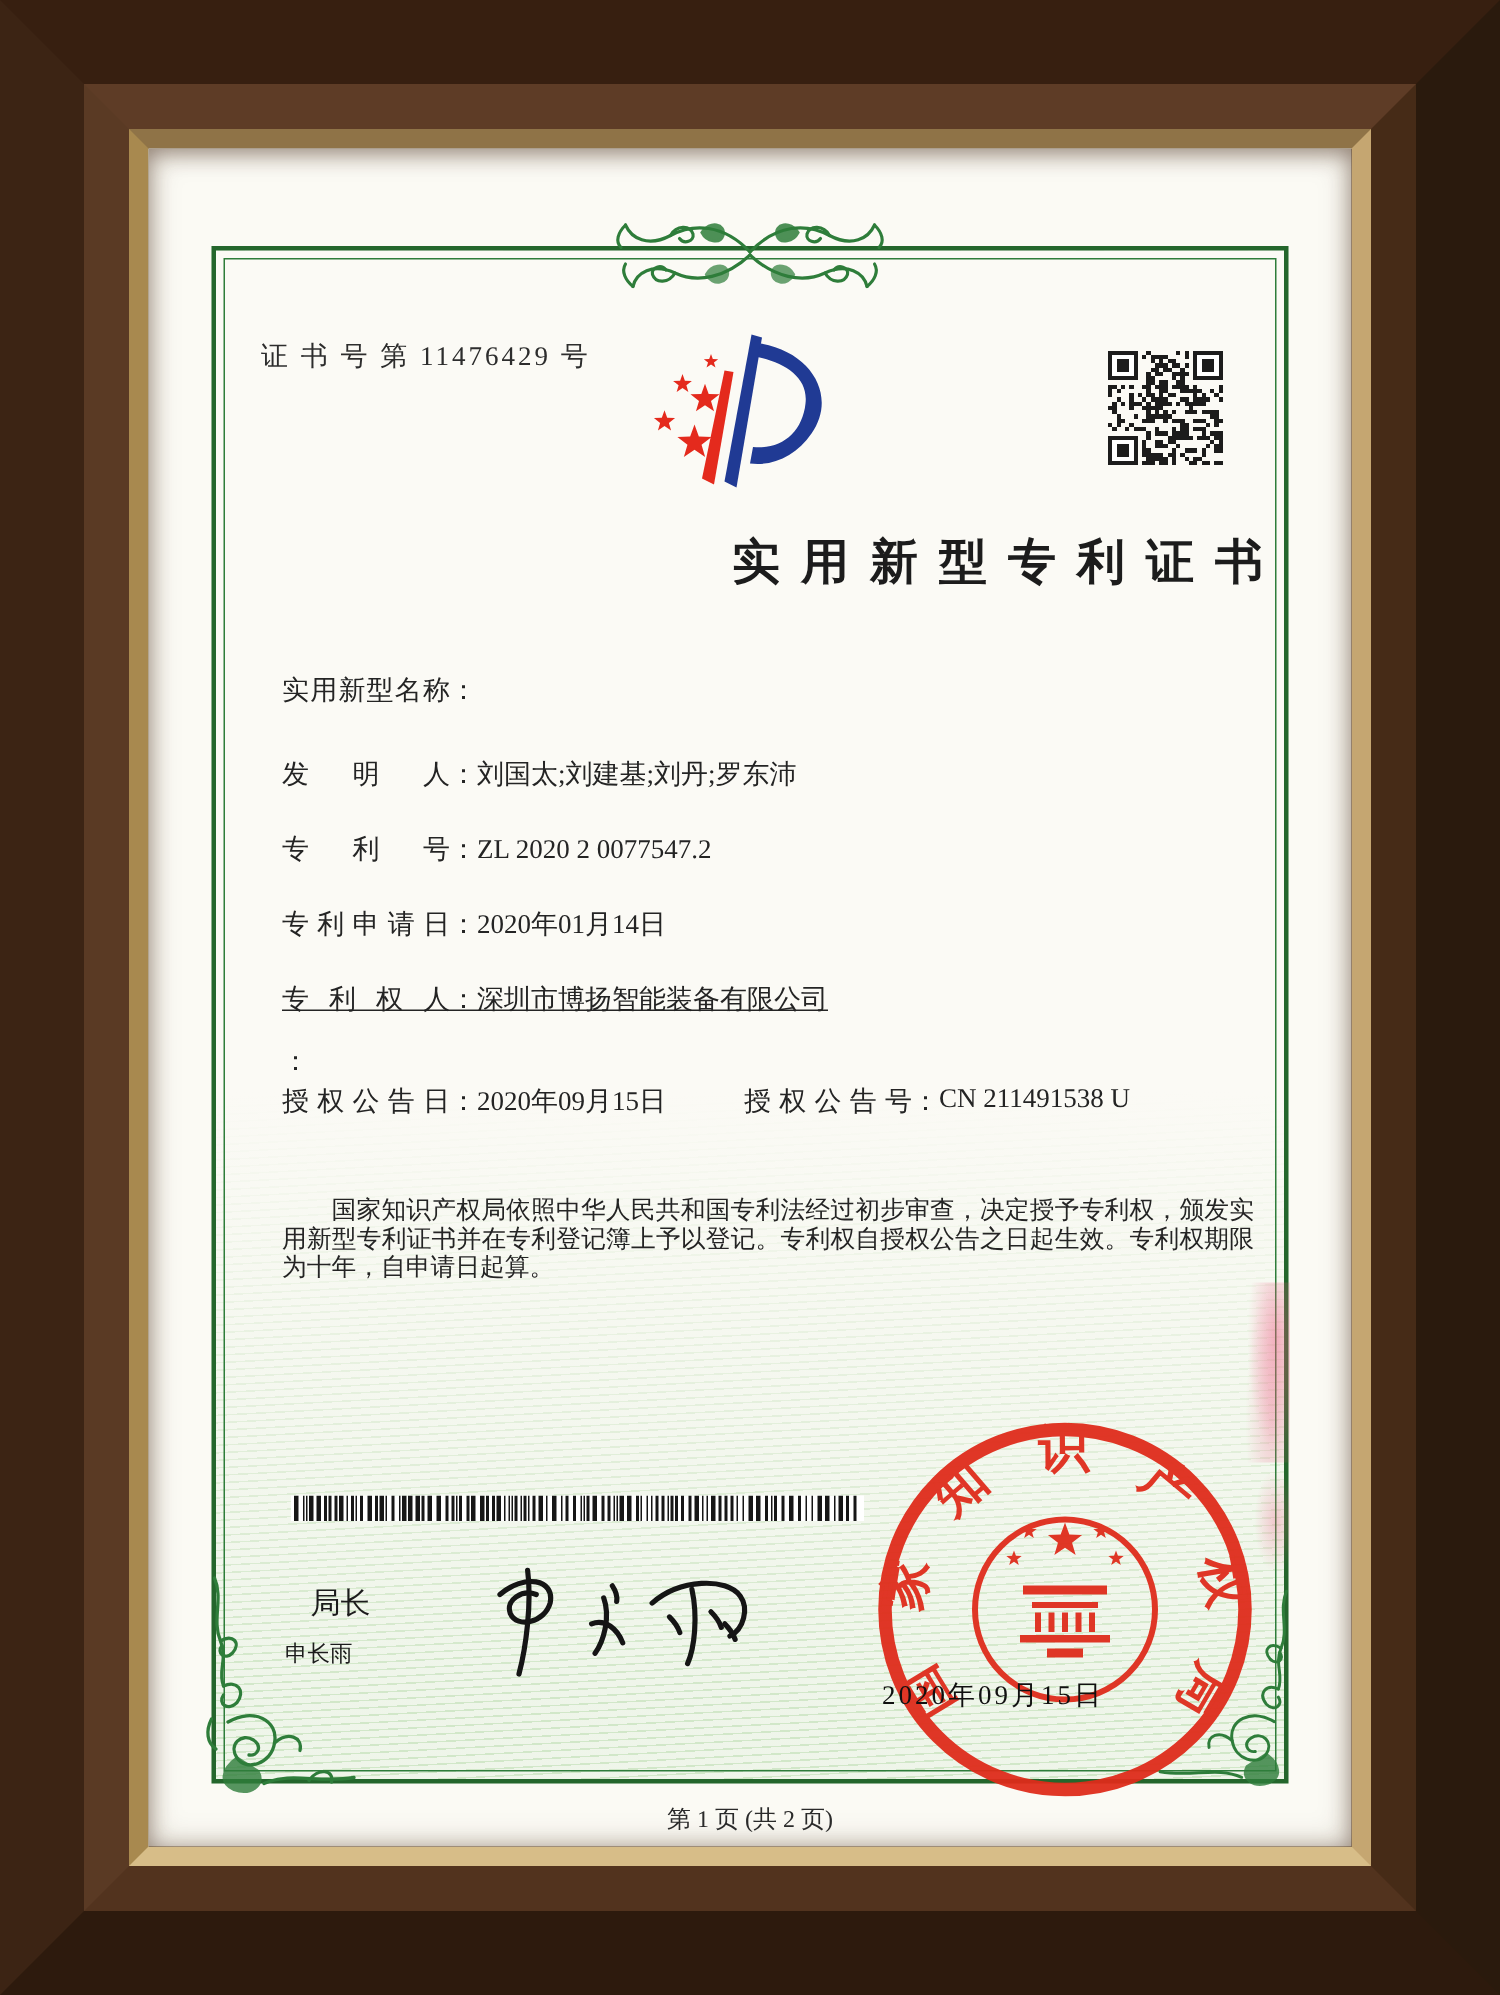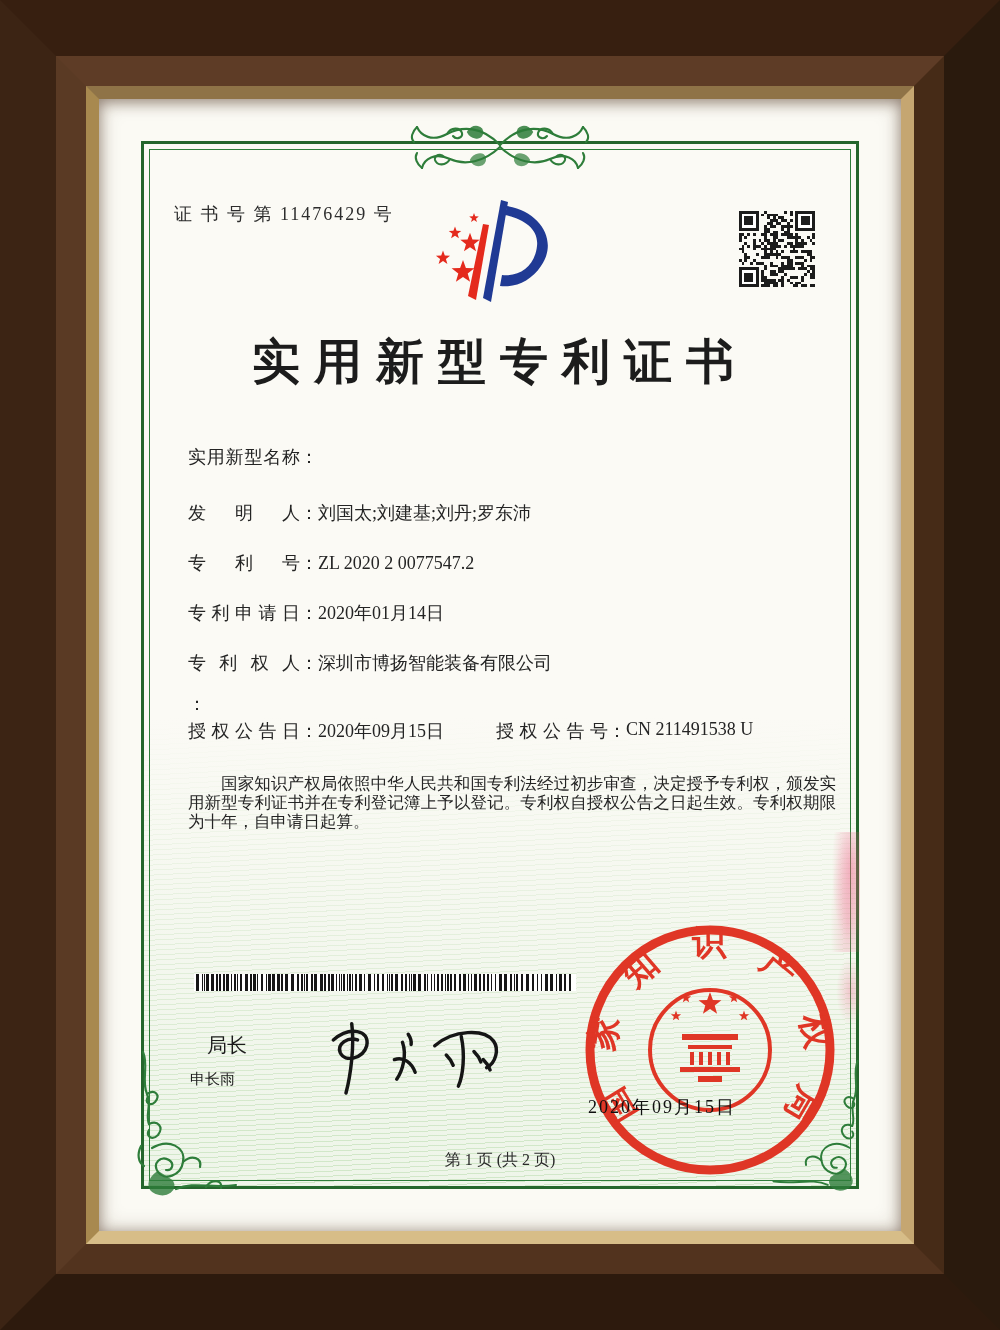--- a/index.html
+++ b/index.html
@@ -19,49 +19,49 @@
   .gold-lip{position:absolute;inset:0;box-sizing:border-box;
     border:13px solid;border-color:#8f7347 #c5a671 #d7bd88 #a8894f;}
   .mat{position:absolute;inset:0;background:#fbfaf4;
     box-shadow:inset 0 3px 14px rgba(60,30,10,.45), inset 0 0 22px rgba(60,30,10,.22);}
   
   .cert{position:absolute;inset:42px;box-sizing:border-box;
     border:3px solid #24662c;
     background:
       linear-gradient(180deg,#fbfaf5 0%,#fbfaf5 55%,rgba(251,250,245,.55) 72%,rgba(251,250,245,.05) 95%),
       repeating-linear-gradient(177deg,#cfe6c6 0 1px,rgba(233,244,228,0) 1px 5px),
-      #eef5e9;}
+      #eef5e9; margin-top: 23px;}
   .cert::before{content:"";position:absolute;inset:5px;border:1px solid #2e7d3a;pointer-events:none;}
   .abs{position:absolute;}
   
   .cert-number{top:58px;left:30px;font-size:18px;letter-spacing:2px;color:#2d2d2d;}
-  .title{top:186px;left:0;width:100%;text-align:center;font-size:48px;font-weight:700;
+  .title{top:186px;left:0;width:100%;text-align:right;font-size:32px;font-weight:700;
     letter-spacing:14px;color:#1c1c1c;}
-  .fields{top:300px;left:44px;width:630px;font-size:18px;color:#242424;}
+  .fields{top:280px;left:44px;width:630px;font-size:18px;color:#242424;}
   .frow{display:flex;line-height:26px;}
   .flabel{display:inline-block;width:112px;text-align:justify;text-align-last:justify;flex:0 0 112px;}
   .fcolon{flex:0 0 18px;}
   .fvalue{white-space:pre-wrap;}
-  .mb-a{margin-bottom:30px;}.mb-b{margin-bottom:24px;}.mb-c{margin-bottom:15px;}
+  .mb-a{margin-bottom:30px;}.mb-b{margin-bottom:24px;}.mb-c{margin-bottom:15px;text-decoration:underline;}
   .addr .fvalue{max-width:402px;line-height:30px;}
   .grantrow{margin-top:2px;display:flex;}
   .grant-gap{flex:0 0 52px;}
   .paras{top:630px;left:44px;width:648px;font-size:16.5px;line-height:19px;color:#242424;text-align:justify;}
   .paras p{margin:0 0 6px 0;text-indent:2em;}
   
   .barcode{top:830px;left:50px;width:382px;height:17px;background:#fff;}
   .barcode svg{display:block}
   
   .signer-title{top:888px;left:63px;font-size:20px;font-family:"Liberation Sans","DejaVu Sans",sans-serif;color:#1b1b1b;}
   .signer-name{top:926px;left:46px;font-size:15px;font-family:"Liberation Sans","DejaVu Sans",sans-serif;color:#1b1b1b;}
   .signature{top:866px;left:172px;width:196px;height:98px;}
   
   .seal{top:776px;left:436px;width:260px;height:260px;opacity:.94;}
   .seal-date{top:951px;left:444px;font-size:18px;letter-spacing:2px;color:#101010;z-index:5;}
-  .footer{top:1006px;left:0;width:100%;text-align:center;font-size:16px;color:#2a2a2a;}
+  .footer{top:1036px;left:0;width:100%;text-align:center;font-size:16px;color:#2a2a2a;}
   
   .logo{top:52px;left:284px;width:133px;height:112px;}
   .qr{top:64px;left:592px;width:82px;height:82px;}
   .qr svg{display:block;width:82px;height:82px;}
   
   .orn-top{top:-22px;left:50%;transform:translateX(-50%);width:256px;height:52px;z-index:3;}
   .orn-bl{bottom:-12px;left:-8px;width:106px;height:148px;z-index:3;}
   .orn-br{bottom:-10px;right:-8px;width:96px;height:140px;z-index:3;transform:scaleX(-1);}
   
   .smudge1{top:688px;right:-4px;width:30px;height:120px;

